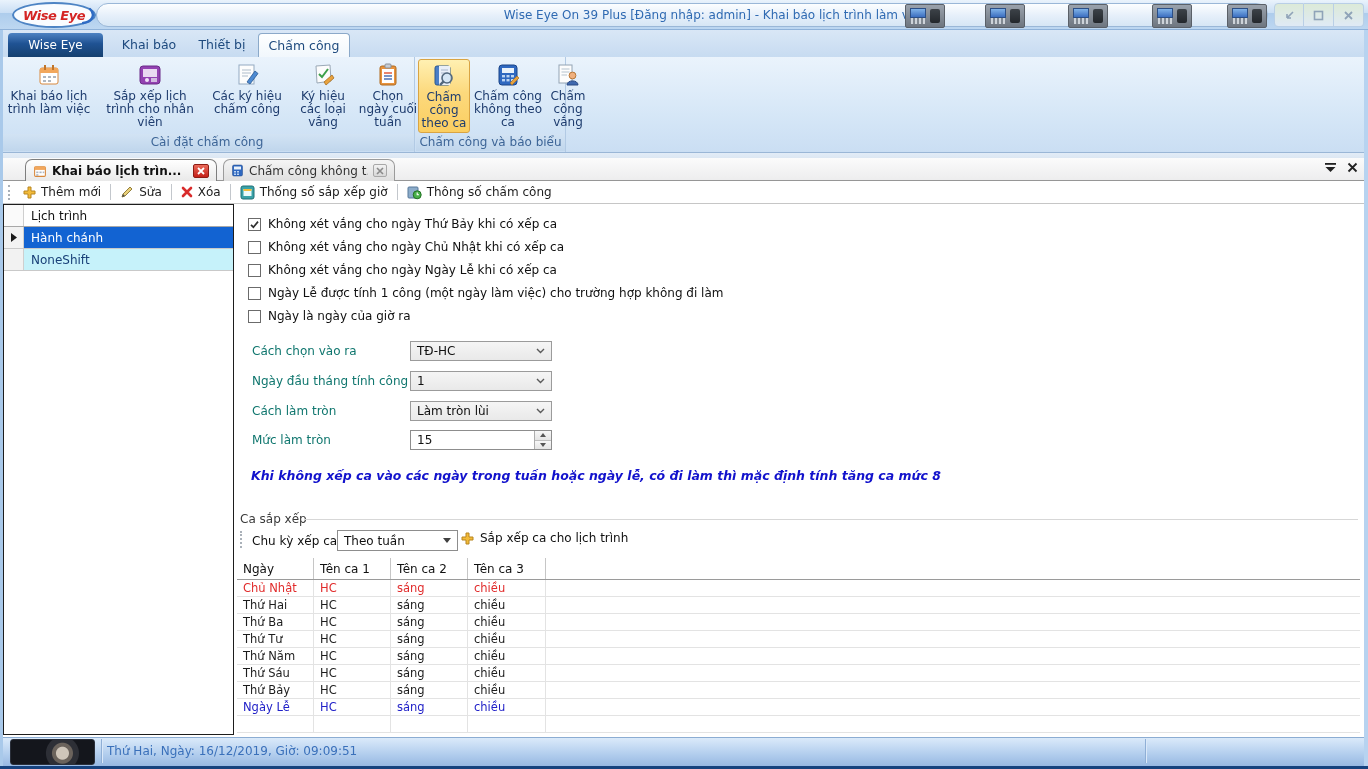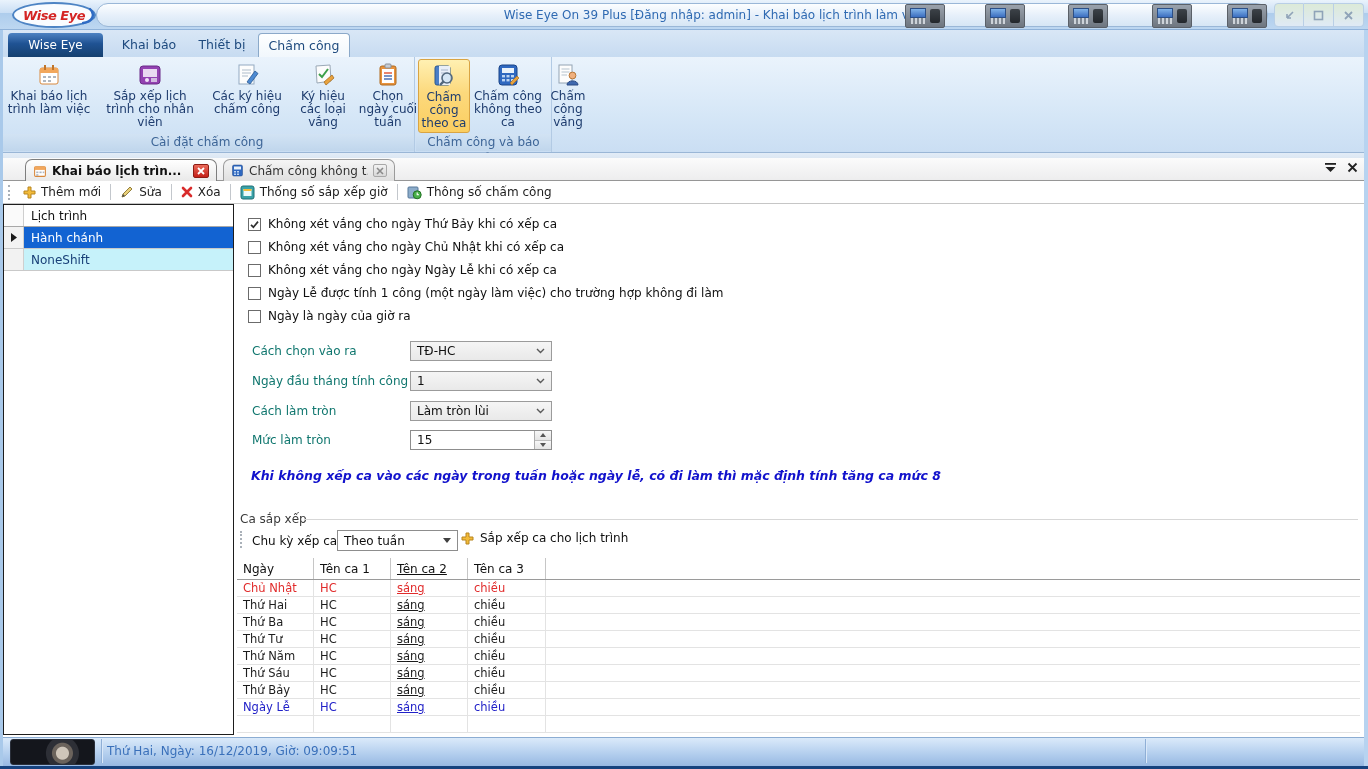--- a/index.html
+++ b/index.html
@@ -112,21 +112,21 @@
   .cycle-combo { position:absolute; left:337px; top:530px; width:121px; height:21px; background:#fff;
     border:1px solid #8d8d8d; font-size:12px; color:#101010; display:flex; align-items:center; padding:0 6px; }
   .assign-btn { position:absolute; left:461px; top:531px; display:flex; align-items:center; gap:6px; font-size:12px; color:#101010; }
 
   
   .sched { position:absolute; left:237px; top:558px; right:8px; }
   .s-hrow { display:flex; height:22px; border-bottom:1px solid #9a9a9a; font-size:12px; color:#101010; }
   .s-hcell { border-right:1px solid #c6c6c6; display:flex; align-items:center; padding-left:6px; }
   .s-row { display:flex; height:17px; border-bottom:1px solid #e3e3e3; font-size:11.5px; }
   .s-cell { border-right:1px solid #e3e3e3; display:flex; align-items:center; padding-left:6px; overflow:hidden; }
-  .c0 { width:77px; flex:0 0 77px; } .c1 { width:77px; flex:0 0 77px;text-align:center; } .c2 { width:77px; flex:0 0 77px;text-decoration:underline; } .c3 { width:78px; flex:0 0 78px; }
+  .c0 { width:77px; flex:0 0 77px; } .c1 { width:77px; flex:0 0 77px;text-align:center; } .c2 { width:77px; flex:0 0 77px; } .c3 { width:78px; flex:0 0 78px; }
   .row-red .s-cell { color:#e12b2b; }
   .row-black .s-cell { color:#1c1c1c; }
   .row-blue .s-cell { color:#2121c8; }
 
   
   .statusbar { position:absolute; left:0; right:0; top:737px; height:29px;
     background:linear-gradient(#dbeafa,#b4cfee 55%,#97b8e2); border-top:1px solid #8cadd3; }
   .status-photo { position:absolute; left:10px; top:739px; width:85px; height:26px; border-radius:3px;
     background:radial-gradient(circle at 62% 55%, #cfc6ba 0 6px, #6b635c 7px 10px, #2d2f36 11px 16px, #14161c 17px),
                linear-gradient(115deg,#0c0e14 30%, #1b2f52 45%, #2f6db8 48%, #10131a 60%);
@@ -263,21 +263,21 @@
                 <line x1="9" y1="14" x2="17" y2="14" stroke="#4068b0"></line>
                 <line x1="9" y1="17" x2="17" y2="17" stroke="#4068b0"></line>
               </g>
           </svg>
           <span>Chọn ngày cuối tuần</span>
         </div>
       </div>
       <div class="rgroup-caption">Cài đặt chấm công</div>
     </div>
 
-    <div class="rgroup" style="left:416px;width:136px">
+    <div class="rgroup" style="left:416px;width:150px">
       <div class="rbtn-row">
         <div class="rbtn selected" style="width:52px">
           <svg class="ricon" viewBox="0 0 26 26">
             <rect x="4" y="3" width="15" height="19" rx="2" fill="#4a7ec6" stroke="#2a5890"></rect>
             <rect x="8" y="3" width="11" height="19" fill="#e9eff8"></rect>
             <g stroke="#a8b6cc" stroke-width="1">
                 <line x1="10" y1="7" x2="17" y2="7"></line>
                 <line x1="10" y1="10" x2="17" y2="10"></line>
               </g>
             <circle cx="16" cy="15" r="5" fill="rgba(205,224,243,.65)" stroke="#52687e" stroke-width="1.6"></circle>

